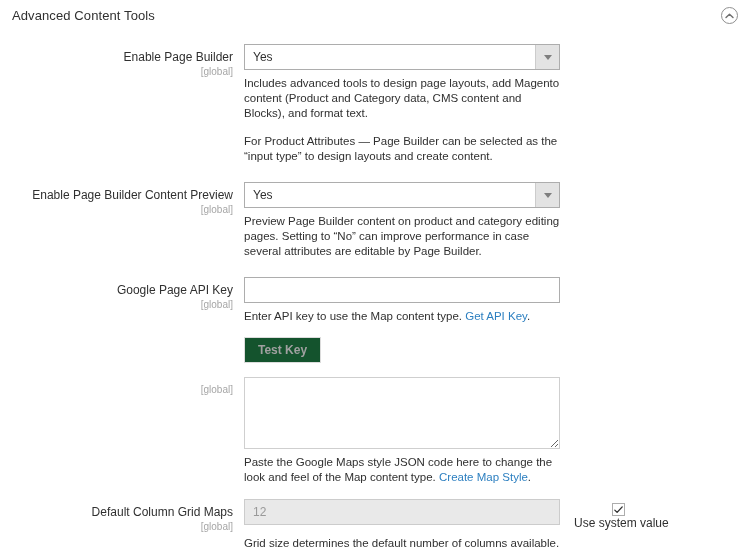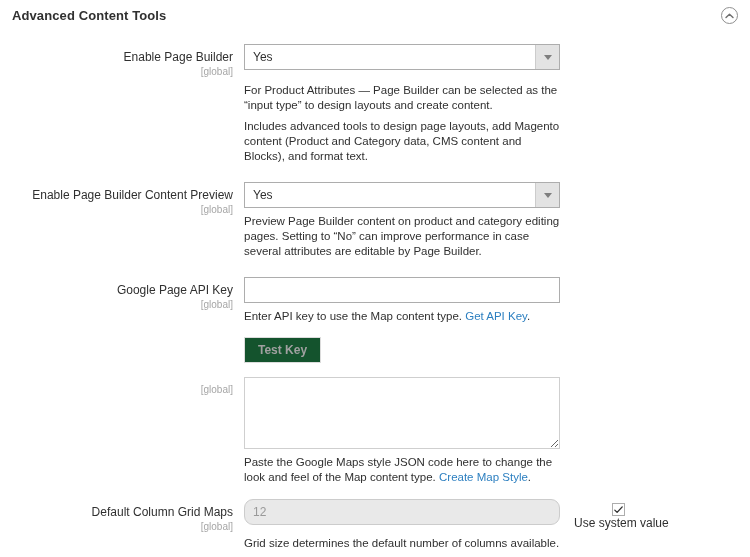--- a/index.html
+++ b/index.html
@@ -24,21 +24,21 @@
   
   .section-header {
     position: relative;
     height: 30px;
     padding: 0 12px 0 12px;
     display: flex;
     align-items: center;
   }
   .section-title {
     font-size: 13px;
-    font-weight: bold;
+    font-weight: normal;
     color: #303030;
     letter-spacing: 0.1px;
   }
   .collapse-toggle {
     position: absolute;
     right: 12px;
     top: 7px;
     width: 17px;
     height: 17px;
     border-radius: 50%;
@@ -128,21 +128,20 @@
     font-family: "Liberation Sans", sans-serif;
     font-size: 12px;
     color: #303030;
     padding: 0 8px;
     outline: none;
   }
   .text-input.disabled {
     background: #e9e9e9;
     border-color: #cccccc;
     color: #999999;
-    border-radius: 9px;
   }
   .text-input.disabled::placeholder { color: #999999; opacity: 1; }
 
   .textarea-input {
     width: 316px;
     height: 72px;
     border: 1px solid #cfcfcf;
     background: #ffffff;
     font-family: "Liberation Sans", sans-serif;
     font-size: 12px;
@@ -230,22 +229,22 @@
         <span class="field-label">Enable Page Builder</span>
         <span class="field-scope">[global]</span>
       </div>
       <div class="control-col">
         <div class="select-wrap">
           <span class="select-value">Yes</span>
           <span class="select-arrow-btn">
               <i class="caret"></i>
             </span>
         </div>
+        <div class="note">Includes advanced tools to design page layouts, add Magento content (Product and Category data, CMS content and Blocks), and format text.</div>
         <div class="note spaced">For Product Attributes — Page Builder can be selected as the “input type” to design layouts and create content.</div>
-        <div class="note">Includes advanced tools to design page layouts, add Magento content (Product and Category data, CMS content and Blocks), and format text.</div>
       </div>
     </div>
 
     <div class="gap-md"></div>
 
     <div class="field-row">
       <div class="label-col">
         <span class="field-label">Enable Page Builder Content Preview</span>
         <span class="field-scope">[global]</span>
       </div>

